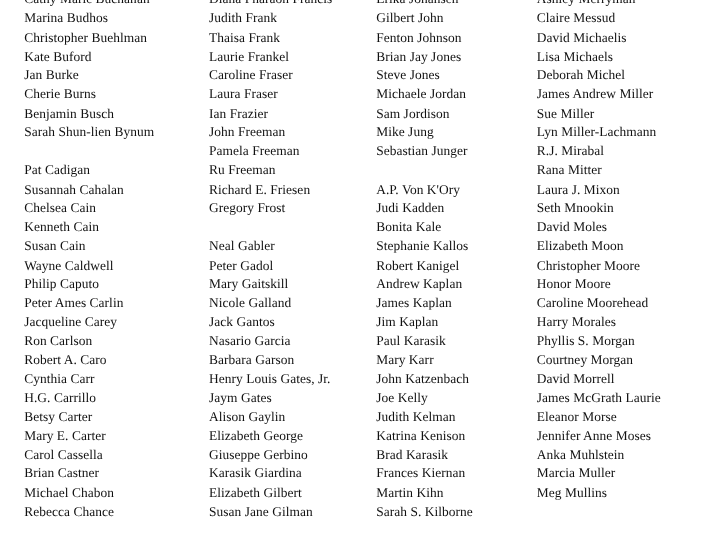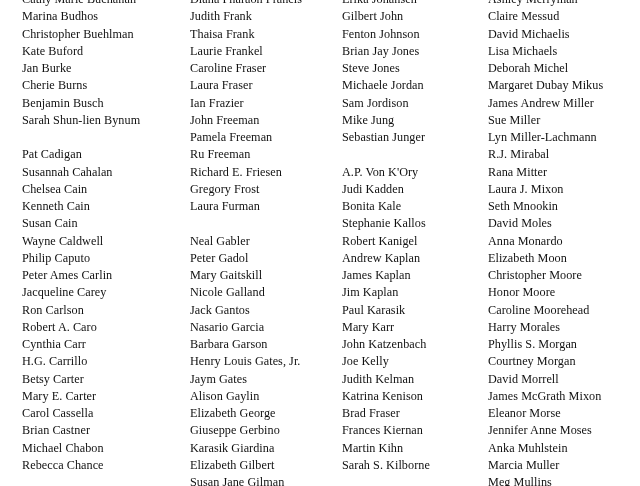--- a/index.html
+++ b/index.html
@@ -93,21 +93,20 @@
         <span class="name-entry">Thaisa Frank</span>
         <span class="name-entry">Laurie Frankel</span>
         <span class="name-entry">Caroline Fraser</span>
         <span class="name-entry">Laura Fraser</span>
         <span class="name-entry">Ian Frazier</span>
         <span class="name-entry">John Freeman</span>
         <span class="name-entry">Pamela Freeman</span>
         <span class="name-entry">Ru Freeman</span>
         <span class="name-entry">Richard E. Friesen</span>
         <span class="name-entry">Gregory Frost</span>
-        <span class="name-entry">Laura Furman</span>
         <span class="name-entry spacer">&nbsp;</span>
         <span class="name-entry">Neal Gabler</span>
         <span class="name-entry">Peter Gadol</span>
         <span class="name-entry">Mary Gaitskill</span>
         <span class="name-entry">Nicole Galland</span>
         <span class="name-entry">Jack Gantos</span>
         <span class="name-entry">Nasario Garcia</span>
         <span class="name-entry">Barbara Garson</span>
         <span class="name-entry">Henry Louis Gates, Jr.</span>
         <span class="name-entry">Jaym Gates</span>
@@ -136,50 +135,48 @@
         <span class="name-entry">Robert Kanigel</span>
         <span class="name-entry">Andrew Kaplan</span>
         <span class="name-entry">James Kaplan</span>
         <span class="name-entry">Jim Kaplan</span>
         <span class="name-entry">Paul Karasik</span>
         <span class="name-entry">Mary Karr</span>
         <span class="name-entry">John Katzenbach</span>
         <span class="name-entry">Joe Kelly</span>
         <span class="name-entry">Judith Kelman</span>
         <span class="name-entry">Katrina Kenison</span>
-        <span class="name-entry">Brad Fraser</span>
+        <span class="name-entry">Brad Karasik</span>
         <span class="name-entry">Frances Kiernan</span>
         <span class="name-entry">Martin Kihn</span>
         <span class="name-entry">Sarah S. Kilborne</span>
       </div>
     <div class="name-column col-4">
         <span class="name-entry">Ashley Merryman</span>
         <span class="name-entry">Claire Messud</span>
         <span class="name-entry">David Michaelis</span>
         <span class="name-entry">Lisa Michaels</span>
         <span class="name-entry">Deborah Michel</span>
-        <span class="name-entry">Margaret Dubay Mikus</span>
         <span class="name-entry">James Andrew Miller</span>
         <span class="name-entry">Sue Miller</span>
         <span class="name-entry">Lyn Miller-Lachmann</span>
         <span class="name-entry">R.J. Mirabal</span>
         <span class="name-entry">Rana Mitter</span>
         <span class="name-entry">Laura J. Mixon</span>
         <span class="name-entry">Seth Mnookin</span>
         <span class="name-entry">David Moles</span>
-        <span class="name-entry">Anna Monardo</span>
         <span class="name-entry">Elizabeth Moon</span>
         <span class="name-entry">Christopher Moore</span>
         <span class="name-entry">Honor Moore</span>
         <span class="name-entry">Caroline Moorehead</span>
         <span class="name-entry">Harry Morales</span>
         <span class="name-entry">Phyllis S. Morgan</span>
         <span class="name-entry">Courtney Morgan</span>
         <span class="name-entry">David Morrell</span>
-        <span class="name-entry">James McGrath Mixon</span>
+        <span class="name-entry">James McGrath Laurie</span>
         <span class="name-entry">Eleanor Morse</span>
         <span class="name-entry">Jennifer Anne Moses</span>
         <span class="name-entry">Anka Muhlstein</span>
         <span class="name-entry">Marcia Muller</span>
         <span class="name-entry">Meg Mullins</span>
       </div>
   </div>
 </div>
 
 </body></html>

